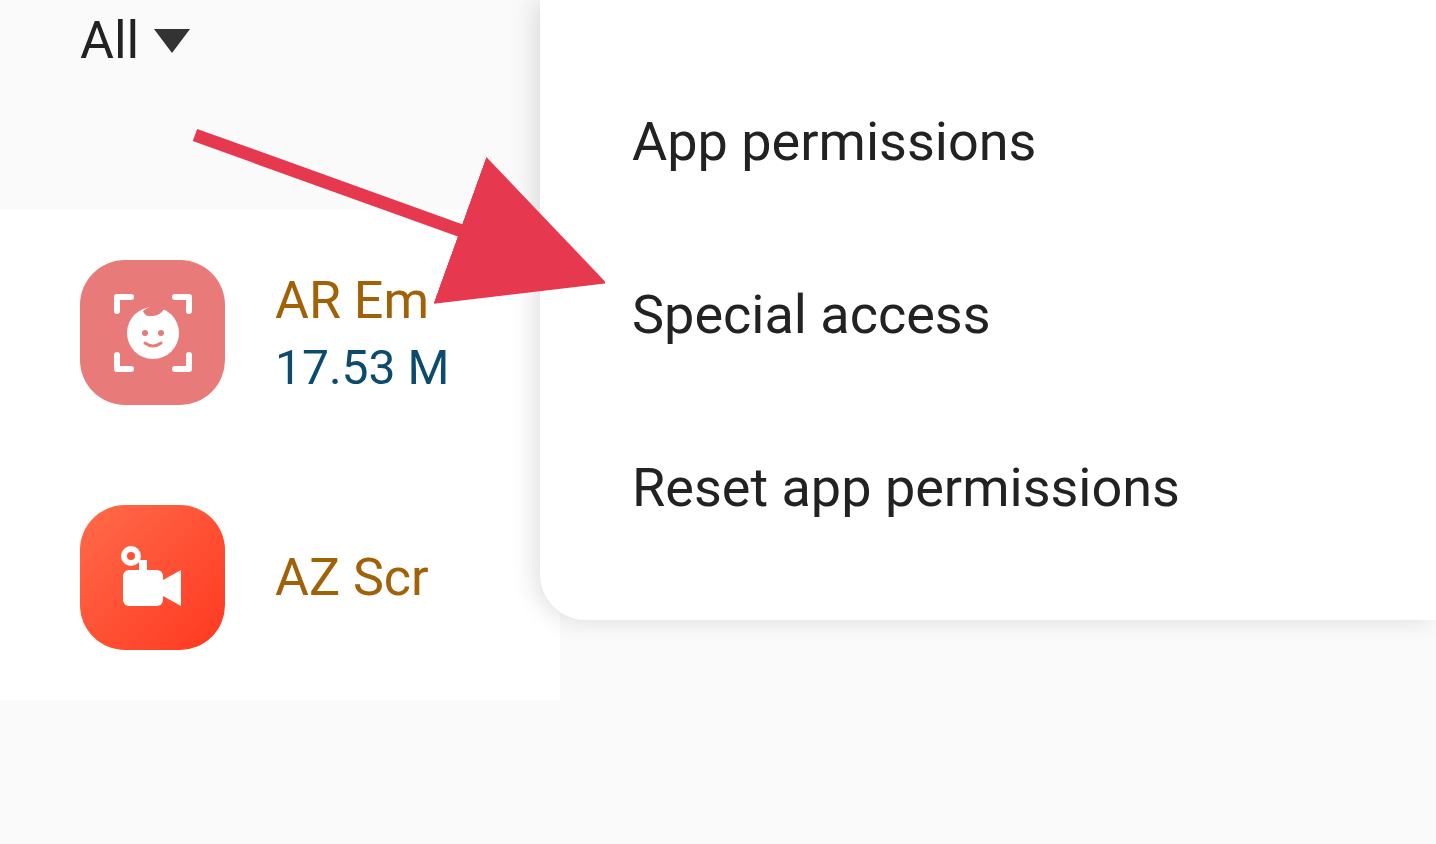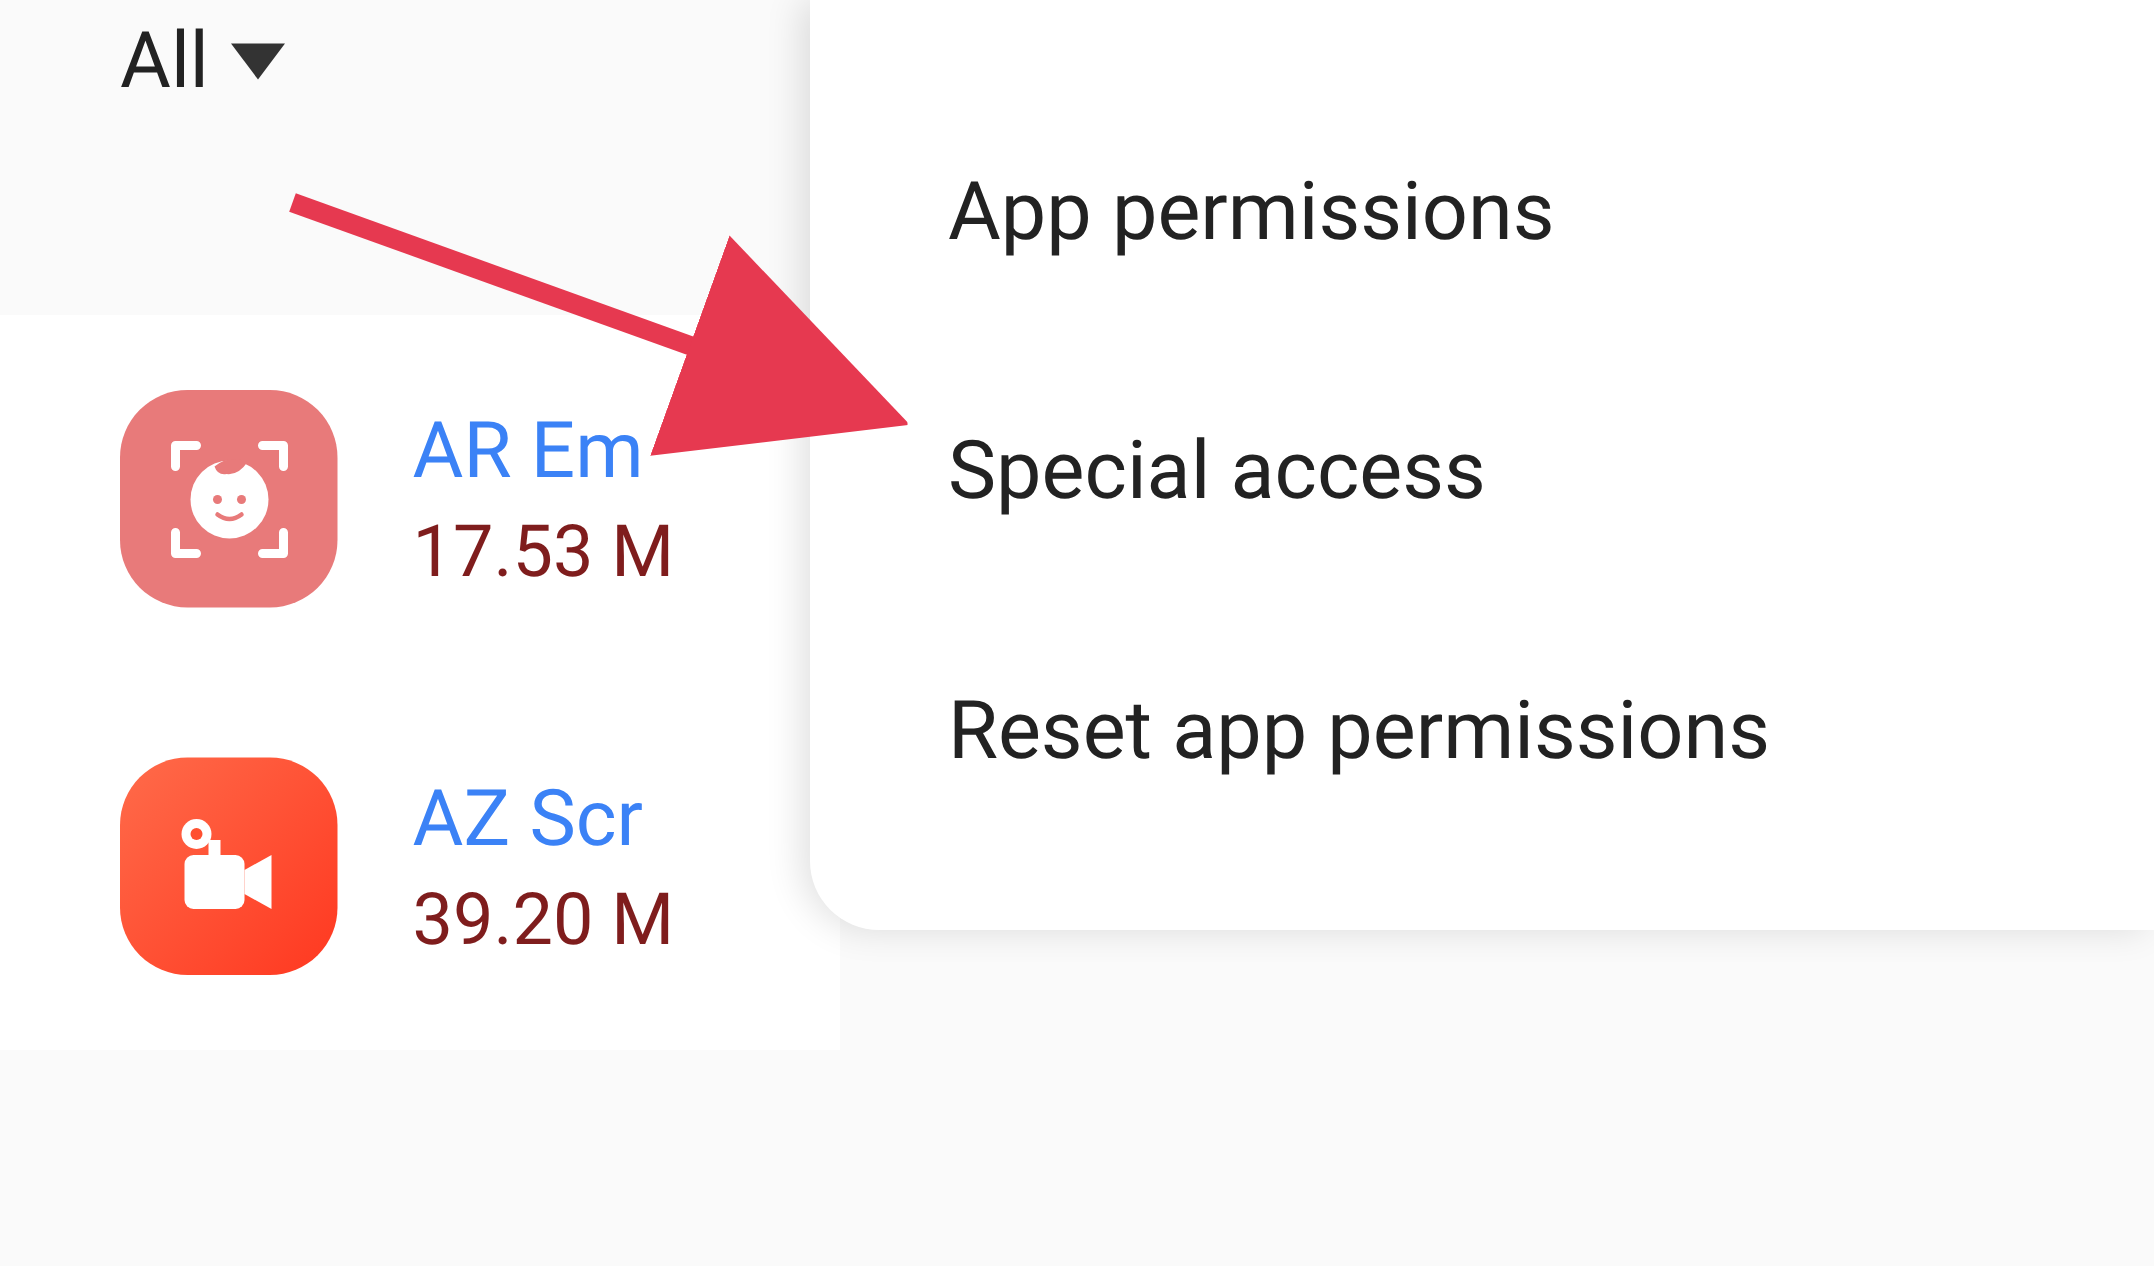--- a/index.html
+++ b/index.html
@@ -67,25 +67,25 @@
     }
     .app-info {
       display: flex;
       flex-direction: column;
       gap: 8px;
       overflow: hidden;
       white-space: nowrap;
     }
     .app-name {
       font-size: 52px;
-      color: #3b82f6;
+      color: #a16207;
     }
     .app-size {
       font-size: 48px;
-      color: #7f1d1d;
+      color: #0c4a6e;
     }
     .popup-menu {
       position: absolute;
       top: 0;
       left: 540px;
       width: 896px;
       height: 620px;
       background: #fff;
       border-radius: 0 0 0 46px;
       box-shadow: -6px 0 24px rgba(0,0,0,0.12);
@@ -151,21 +151,20 @@
         <svg width="100" height="100" viewBox="0 0 100 100">
           <circle cx="28" cy="28" r="10" fill="#fff"></circle>
           <circle cx="28" cy="28" r="4" fill="#ff5030"></circle>
           <rect x="20" y="42" width="40" height="36" rx="6" fill="#fff"></rect>
           <path d="M60 52 L78 42 L78 78 L60 68 Z" fill="#fff"></path>
           <rect x="36" y="32" width="8" height="14" fill="#fff"></rect>
         </svg>
       </div>
       <div class="app-info">
         <span class="app-name">AZ Scr</span>
-        <span class="app-size">39.20 M</span>
       </div>
     </div>
   </div>
 
   <div class="popup-menu">
     <div class="menu-item cut-top"></div>
     <div class="menu-item">App permissions</div>
     <div class="menu-item">Special access</div>
     <div class="menu-item">Reset app permissions</div>
   </div>

